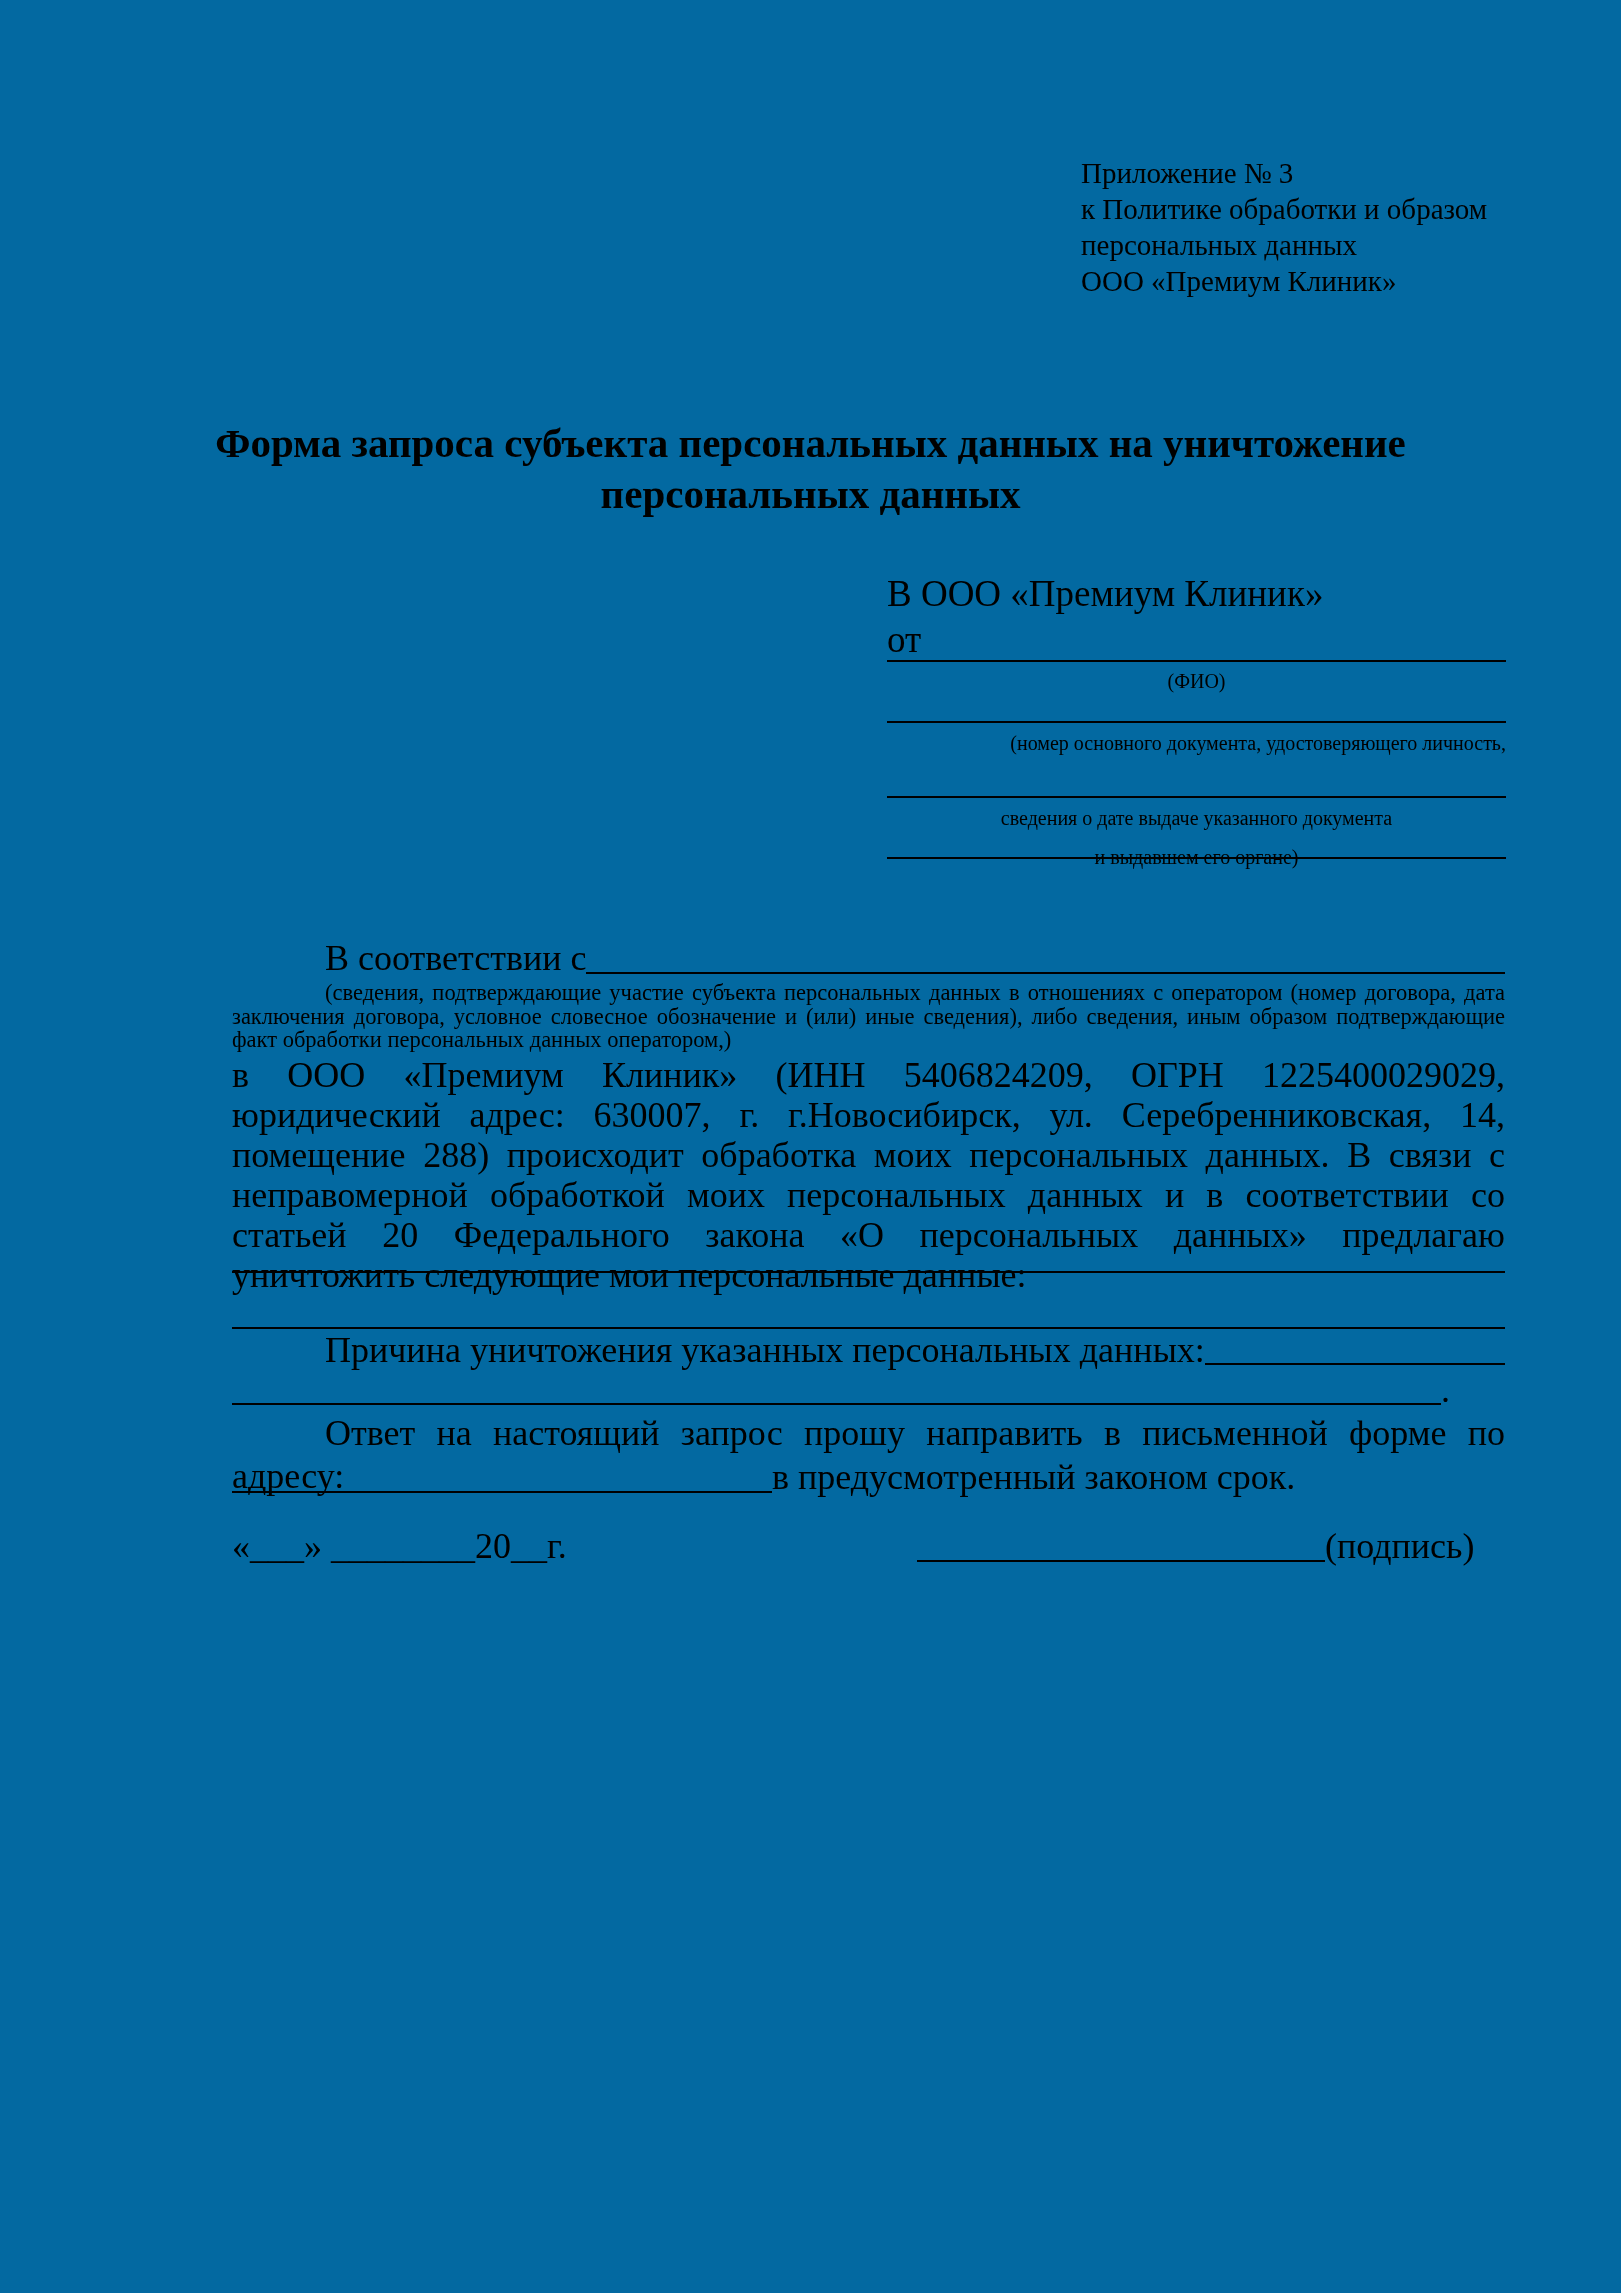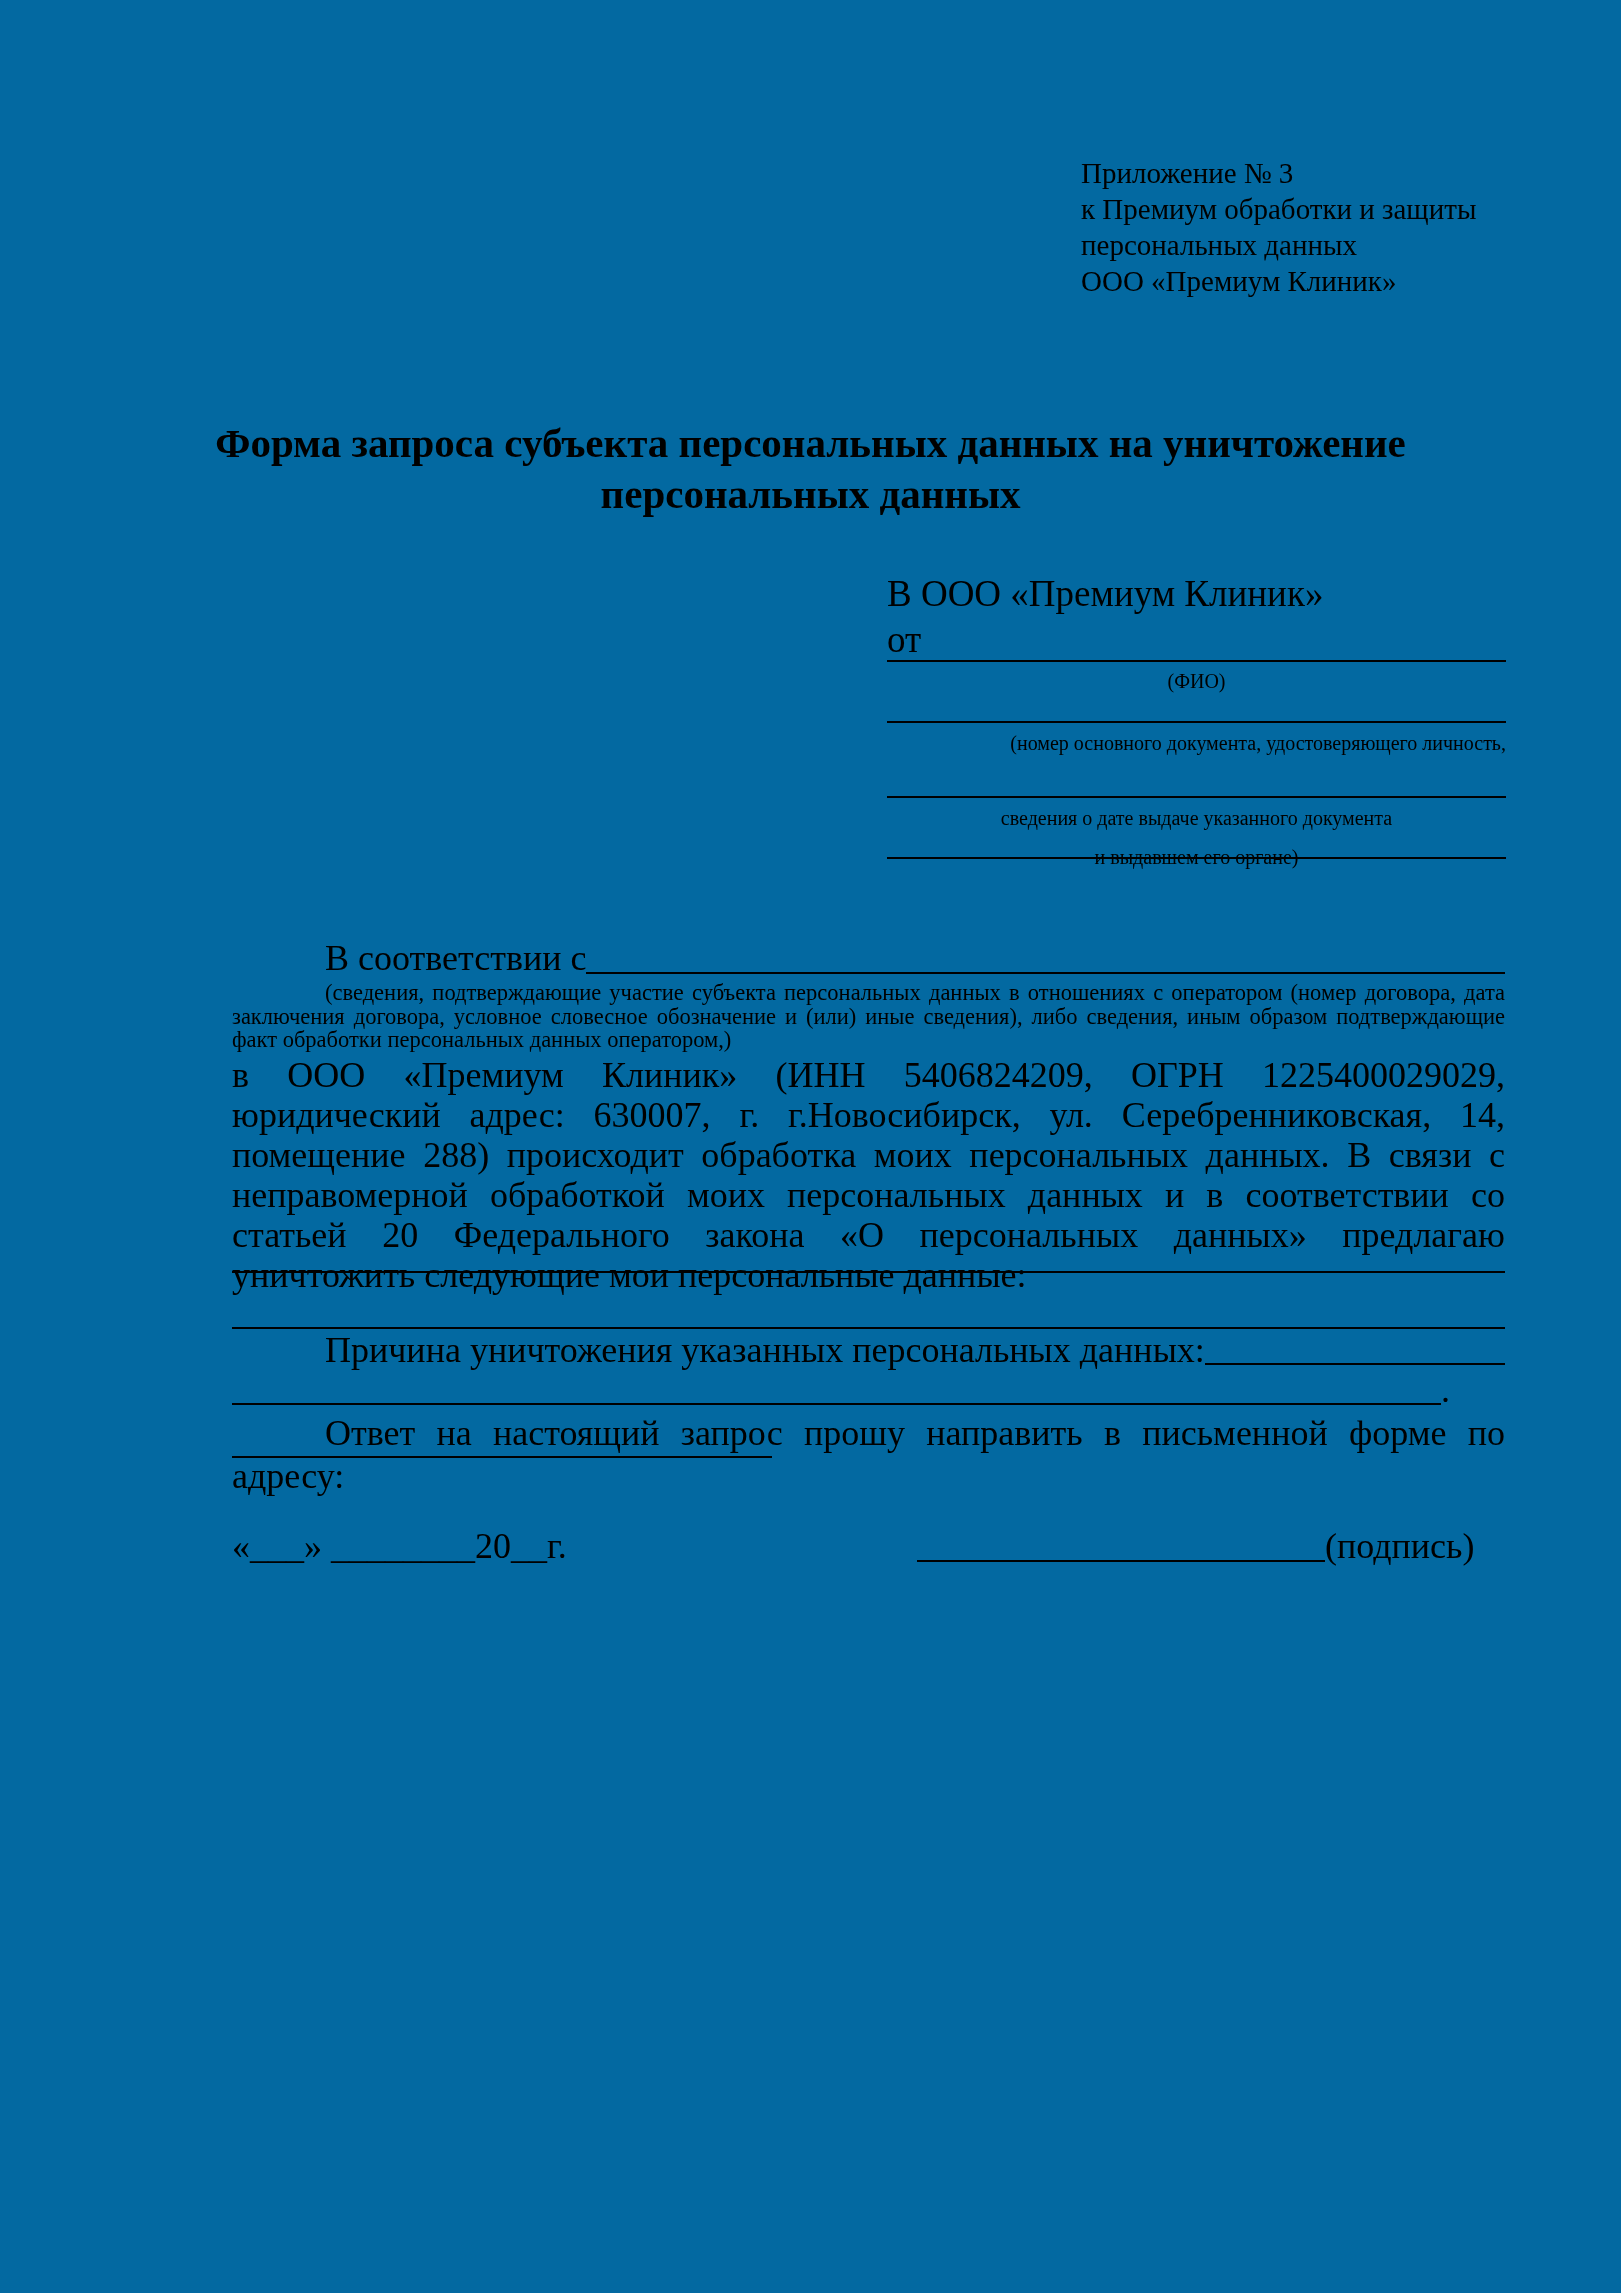--- a/index.html
+++ b/index.html
@@ -96,21 +96,21 @@
   .sig-row .fill { flex:0 0 408px; }
   .sig-row .txt { white-space:nowrap;text-align:right; }
 </style>
 </head>
 <body>
 
 <div class="page">
 
   <div class="abs hdr">
     <div>Приложение № 3</div>
-    <div>к Премиум обработки и защиты</div>
+    <div>к Политике обработки и образом</div>
     <div>персональных данных</div>
     <div>ООО «Премиум Клиник»</div>
   </div>
 
   <div class="abs title">Форма запроса субъекта персональных данных на уничтожение персональных данных</div>
 
   <div class="abs rcp-to">В ООО «Премиум Клиник»</div>
   <div class="abs rcp-from">от</div>
 
   <div class="abs blank" style="top:660px;"></div>
@@ -143,20 +143,21 @@
   </div>
 
   <div class="abs period-row">
     <span class="fill"></span>
     <span class="dot">.</span>
   </div>
 
   <div class="abs answer1">Ответ на настоящий запрос прошу направить в письменной форме по адресу:</div>
   <div class="abs answer2">
     <span class="fill"></span>
+    <span class="txt">в предусмотренный законом срок.</span>
   </div>
 
   <div class="abs date-line">«___» ________20__г.</div>
   <div class="abs sig-row">
     <span class="fill"></span>
     <span class="txt">(подпись)</span>
   </div>
 
 </div>
 

